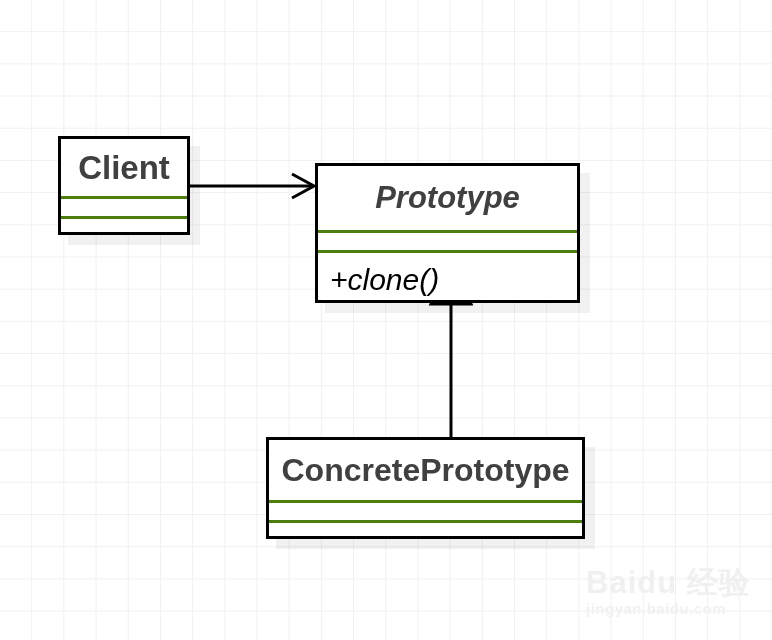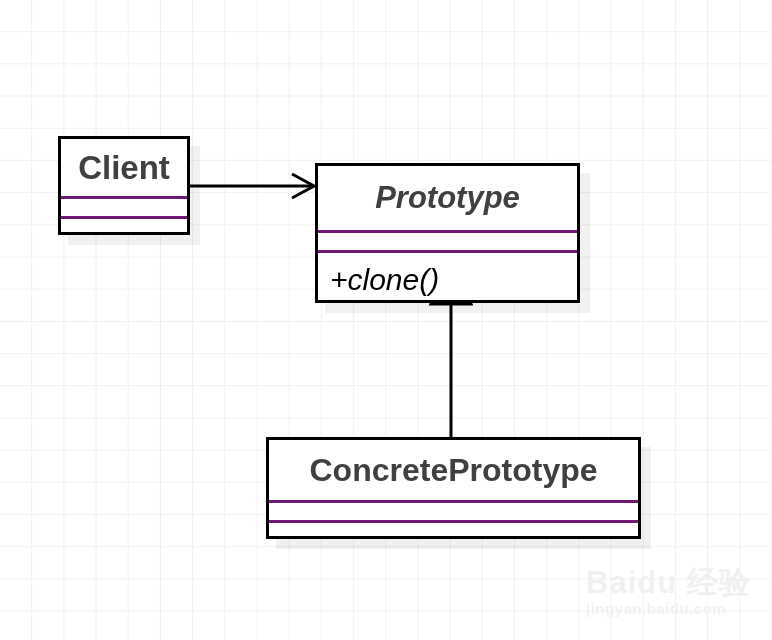--- a/index.html
+++ b/index.html
@@ -35,21 +35,21 @@
     box-sizing: border-box;
     display: flex;
     align-items: center;
     justify-content: center;
     white-space: nowrap;
     color: #404040;
     border-radius: 20px;
   }
   .uml-compartment {
     box-sizing: border-box;
-    border-top: 3px solid #701a75;
+    border-top: 3px solid #4d7c0f;
     display: flex;
     align-items: center;
     white-space: nowrap;
     color: #000000;
   }
   .uml-compartment.with-text {
     padding-left: 12px;
   }
 
   
@@ -85,21 +85,21 @@
   #class-prototype .c2 {
     height: 56px;
     font-size: 30px;
     font-style: italic;
   }
 
   
   #class-concreteprototype {
     left: 266px;
     top: 437px;
-    width: 375px;
+    width: 319px;
     height: 102px;
   }
   #class-concreteprototype .uml-name {
     height: 60px;
     font-size: 32px;
     font-weight: bold;
   }
   #class-concreteprototype .c1 { height: 20px; }
   #class-concreteprototype .c2 { height: 19px; }
 

